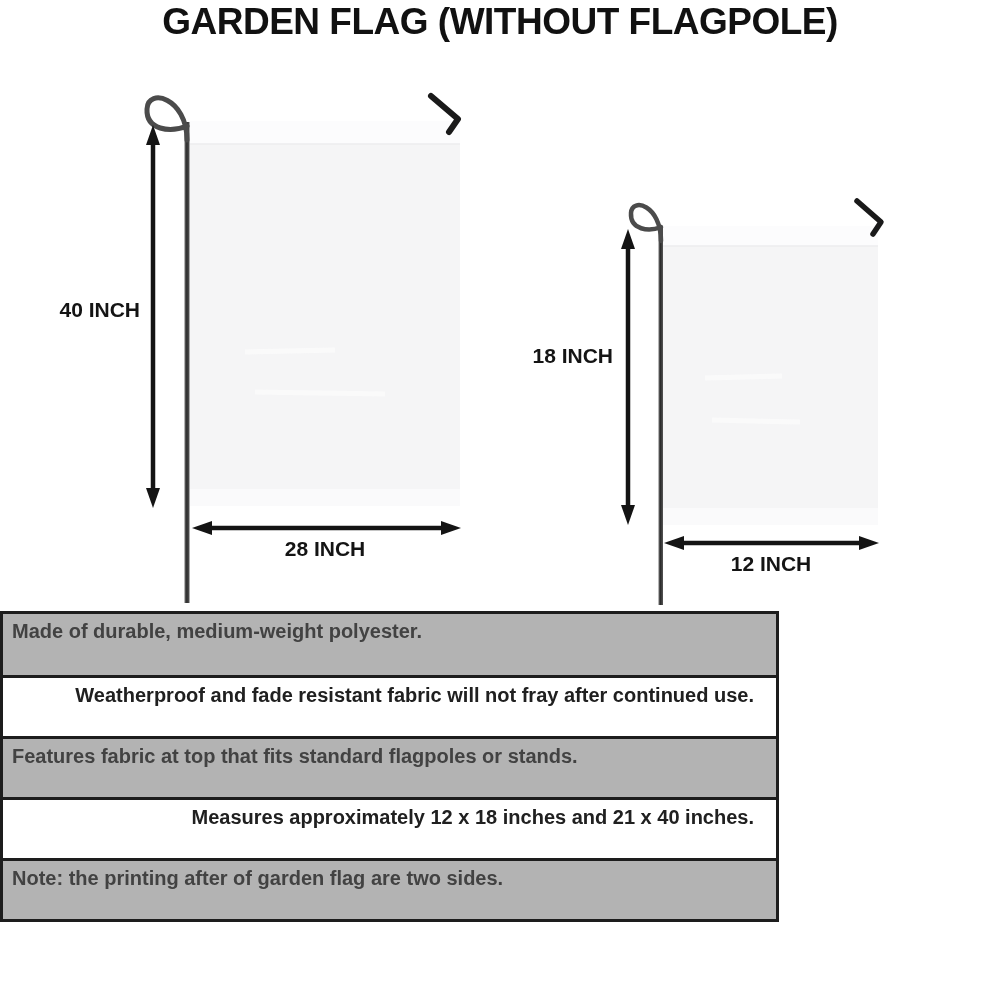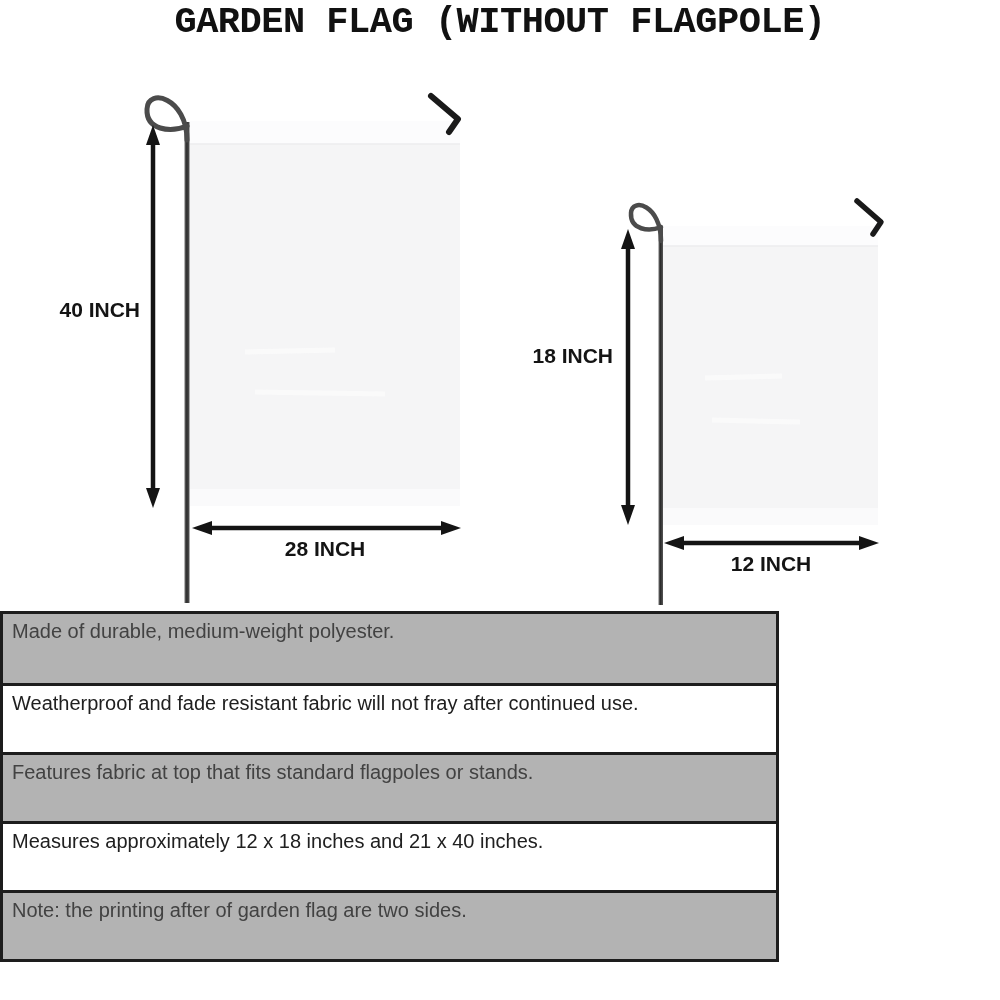--- a/index.html
+++ b/index.html
@@ -24,21 +24,20 @@
     text-align: center;
     color: #111111;
   }
   .title-line {
     margin: 0;
     font-size: 37px;
     font-weight: 800;
     letter-spacing: -0.5px;
     line-height: 1.1;
     color: #111111;
-    font-family: Liberation Mono, monospace;
   }
   
   .diagram-svg {
     position: absolute;
     top: 0;
     left: 0;
   }
   .dim-label {
     font-family: "Liberation Sans", sans-serif;
     font-size: 21px;
@@ -49,29 +48,30 @@
   .features {
     position: absolute;
     top: 611px;
     left: 0;
     width: 779px;
     box-sizing: border-box;
     border: 3px solid #1d1d1d;
   }
   .frow {
     box-sizing: border-box;
-    height: 69px;
+    height: 61px;
     padding: 5px 22px 0 9px;
     font-size: 20px;
     line-height: 1.25;
     overflow: hidden;
+    font-weight: bold;
   }
   .frow + .frow { border-top: 3px solid #1d1d1d; }
   .frow.shaded { background: #b3b3b3; color: #424242; }
-  .frow.plain  { background: #ffffff; color: #202020; }
+  .frow.plain  { background: #ffffff; color: #202020; text-align: right; }
 </style>
 </head>
 <body>
 
 <div class="canvas">
 
   <div class="title-block">
     <h1 class="title-line">GARDEN FLAG (WITHOUT FLAGPOLE)</h1>
   </div>
 

